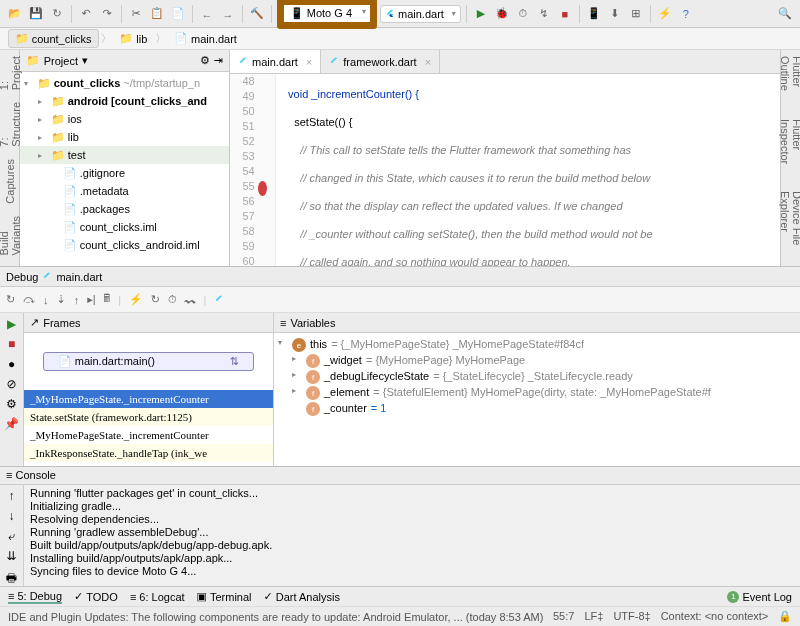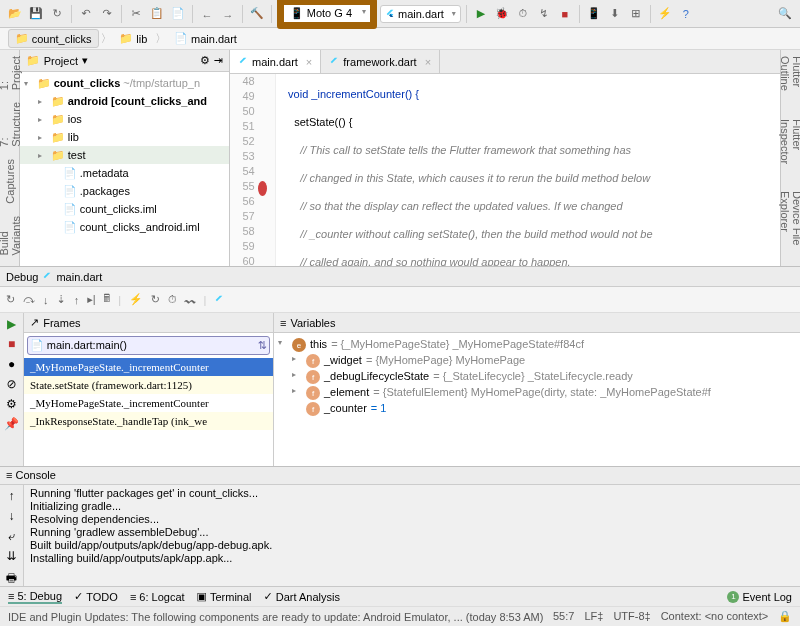--- a/index.html
+++ b/index.html
@@ -43,21 +43,21 @@
 .an { color: #808000; }
 .debug-panel { height: 200px; background: #fff; border-top: 1px solid #c0c0c0; display: flex; flex-direction: column; }
 .dbg-hdr { height: 20px; background: #ececec; border-bottom: 1px solid #ccc; display: flex; align-items: center; padding: 0 6px; gap: 4px; }
 .dbg-tb { height: 26px; background: #f5f5f5; border-bottom: 1px solid #ddd; display: flex; align-items: center; padding: 0 6px; gap: 8px; }
 .dbg-tb span { cursor: pointer; color: #666; }
 .dbg-body { flex: 1; display: flex; overflow: hidden; }
 .dbg-ctrl { width: 24px; background: #ececec; border-right: 1px solid #ccc; display: flex; flex-direction: column; align-items: center; gap: 6px; padding-top: 4px; }
 .dbg-ctrl span { cursor: pointer; font-size: 12px; }
 .frames { width: 250px; border-right: 1px solid #ccc; display: flex; flex-direction: column; }
 .frames-hdr, .vars-hdr { height: 20px; background: #ececec; border-bottom: 1px solid #ccc; padding: 3px 6px; display: flex; align-items: center; gap: 4px; }
-.frame-sel { margin: 3px; padding: 2px 2px; border: 1px solid #88b; background: #eef; border-radius: 3px; position: relative; }
+.frame-sel { margin: 19px; padding: 2px 14px; border: 1px solid #88b; background: #eef; border-radius: 3px; position: relative; }
 .frame-list div { padding: 3px 6px; white-space: nowrap; overflow: hidden; cursor: pointer; font-family: Liberation Serif, serif; }
 .frame-list .sel { background: #3874d1; color: #fff; }
 .frame-list .alt { background: #fffde7; }
 .vars { flex: 1; display: flex; flex-direction: column; overflow: hidden; }
 .var-tree { flex: 1; padding: 4px; font-family: Menlo, monospace; }
 .var-row { padding: 1px 0; display: flex; gap: 4px; }
 .vi { width: 14px; height: 14px; border-radius: 50%; font-size: 8px; display: inline-flex; align-items: center; justify-content: center; color: #fff; }
 .vi.e { background: #c97f3c; }
 .vi.f { background: #e8a376; }
 .console { height: 120px; border-top: 1px solid #c0c0c0; display: flex; flex-direction: column; }
@@ -148,20 +148,21 @@
       <span>⇥</span>
     </div>
     <div class="tree" id="tree">
       <div class="tree-row" style="padding-left:4px">
         <span class="arr">▾</span>📁 <b>count_clicks</b> <span style="color:#999">~/tmp/startup_n</span>
       </div>
     <div class="tree-row" style="padding-left: 18px;"><span class="arr">▸</span>📁 <b>android</b> <b>[count_clicks_and</b></div>
         <div class="tree-row" style="padding-left: 18px;"><span class="arr">▸</span>📁 ios</div>
         <div class="tree-row" style="padding-left: 18px;"><span class="arr">▸</span>📁 lib</div>
         <div class="tree-row sel" style="padding-left: 18px;"><span class="arr">▸</span>📁 test</div>
+        <div class="tree-row" style="padding-left: 30px;"><span class="arr"></span>📄 .gitignore</div>
         <div class="tree-row" style="padding-left: 30px;"><span class="arr"></span>📄 .metadata</div>
         <div class="tree-row" style="padding-left: 30px;"><span class="arr"></span>📄 .packages</div>
         <div class="tree-row" style="padding-left: 30px;"><span class="arr"></span>📄 count_clicks.iml</div>
         <div class="tree-row" style="padding-left: 30px;"><span class="arr"></span>📄 count_clicks_android.iml</div>
       </div>
   </div>
 
   <div class="editor-area">
     <div class="tabs" id="tabs">
         <div class="tab active"><svg class="fl-ico" viewBox="0 0 24 24">
@@ -307,20 +308,21 @@
       <span>🖶</span>
 
     </div>
     <div class="con-out" id="console-out">
         <div>Running 'flutter packages get' in count_clicks...</div>
         <div>Initializing gradle...</div>
         <div>Resolving dependencies...</div>
         <div>Running 'gradlew assembleDebug'...</div>
         <div>Built build/app/outputs/apk/debug/app-debug.apk.</div>
         <div>Installing build/app/outputs/apk/app.apk...</div>
+        <div>Syncing files to device Moto G 4...</div>
       </div>
   </div>
 </div>
 
 <div class="bottom-bar">
   <span class="item sel">≡ <span>5: Debug</span></span>
   <span class="item">✓ <span>TODO</span></span>
   <span class="item">≡ <span>6: Logcat</span></span>
   <span class="item">▣ <span>Terminal</span></span>
   <span class="item">✓ <span>Dart Analysis</span></span>

